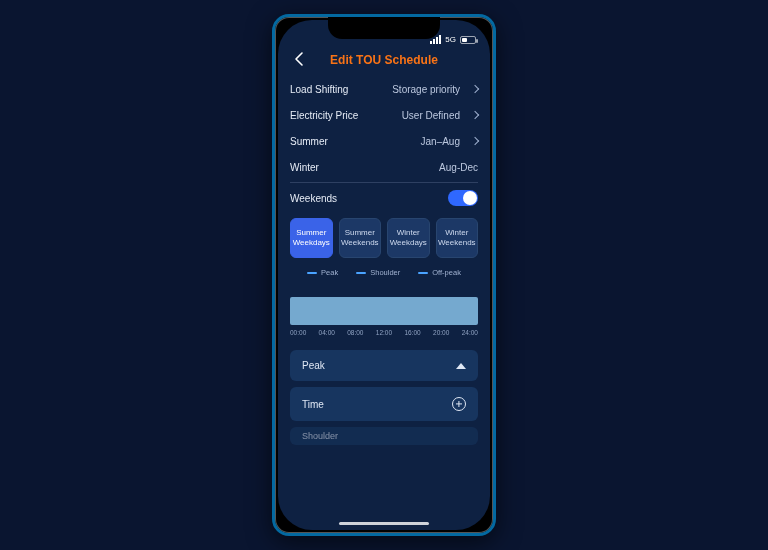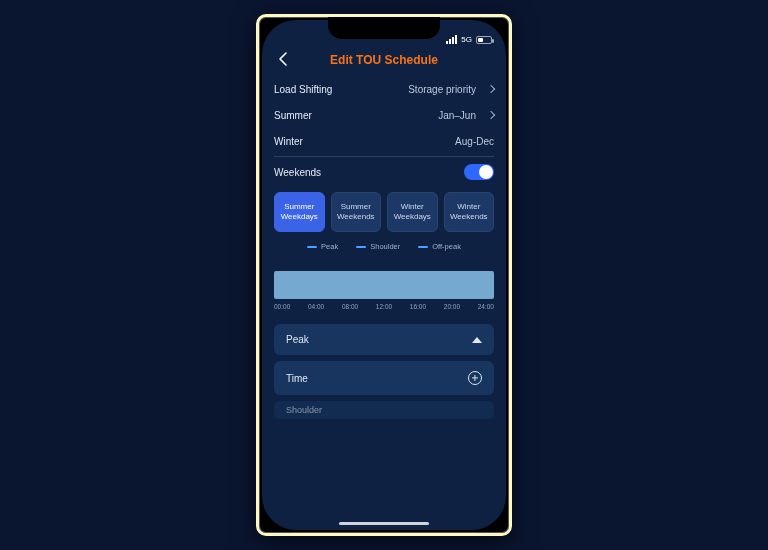--- a/index.html
+++ b/index.html
@@ -6,25 +6,25 @@
   html, body { width: 768px; height: 550px; }
   body {
     background: #0a1530;
     font-family: -apple-system, BlinkMacSystemFont, "Segoe UI", Arial, sans-serif;
     display: flex;
     align-items: center;
     justify-content: center;
     overflow: hidden;
   }
   .phone {
-    width: 256px;
+    width: 224px;
     height: 522px;
-    border-radius: 10px;
+    border-radius: 17px;
     background: #000;
-    border: 3px solid #fef9c3;
+    border: 3px solid #0369a1;
     box-shadow: 0 0 0 1px #555 inset, 0 6px 24px rgba(0,0,0,.6);
     position: relative;
     overflow: hidden;
   }
   .notch {
     position: absolute;
     top: 0;
     left: 50%;
     transform: translateX(-50%);
     width: 112px;
@@ -156,25 +156,32 @@
     <div class="content">
 
       <div class="row">
         <span class="label">Load Shifting</span>
         <span class="val">
           <span>Storage priority</span>
           <span class="chev-r"></span>
         </span>
       </div>
 
+      <div class="row">
+        <span class="label">Electricity Price</span>
+        <span class="val">
+          <span>User Defined</span>
+          <span class="chev-r"></span>
+        </span>
+      </div>
 
       <div class="row">
         <span class="label">Summer</span>
         <span class="val">
-          <span>Jan–Jun</span>
+          <span>Jan–Aug</span>
           <span class="chev-r"></span>
         </span>
       </div>
 
       <div class="row">
         <span class="label">Winter</span>
         <span class="val">
           <span>Aug-Dec</span>
         </span>
       </div>

